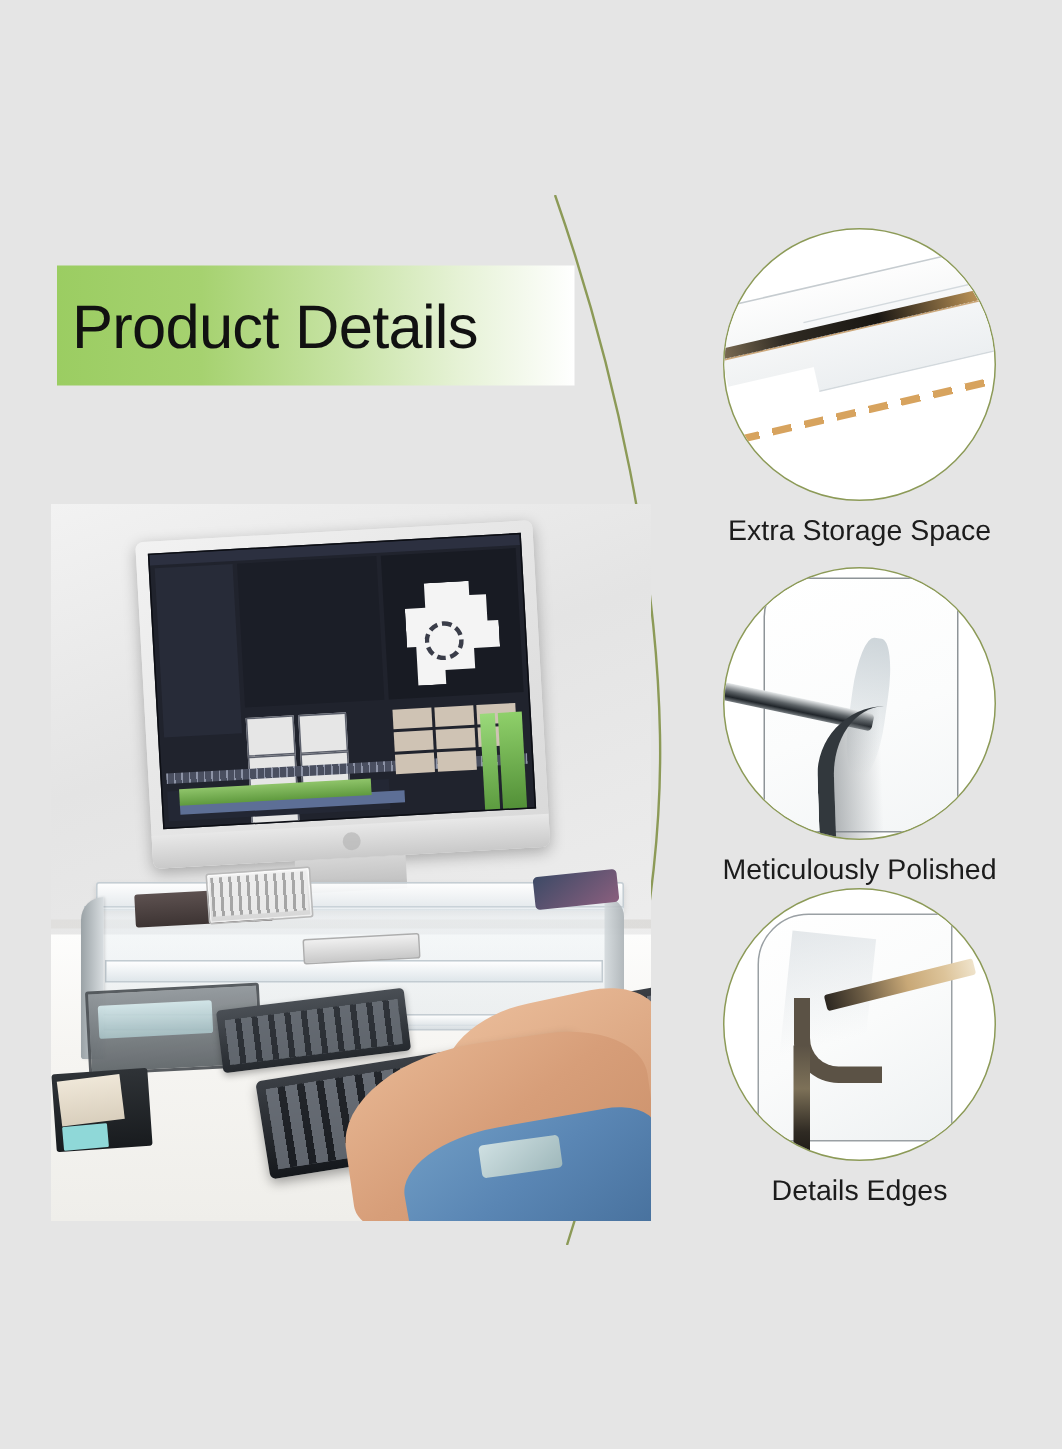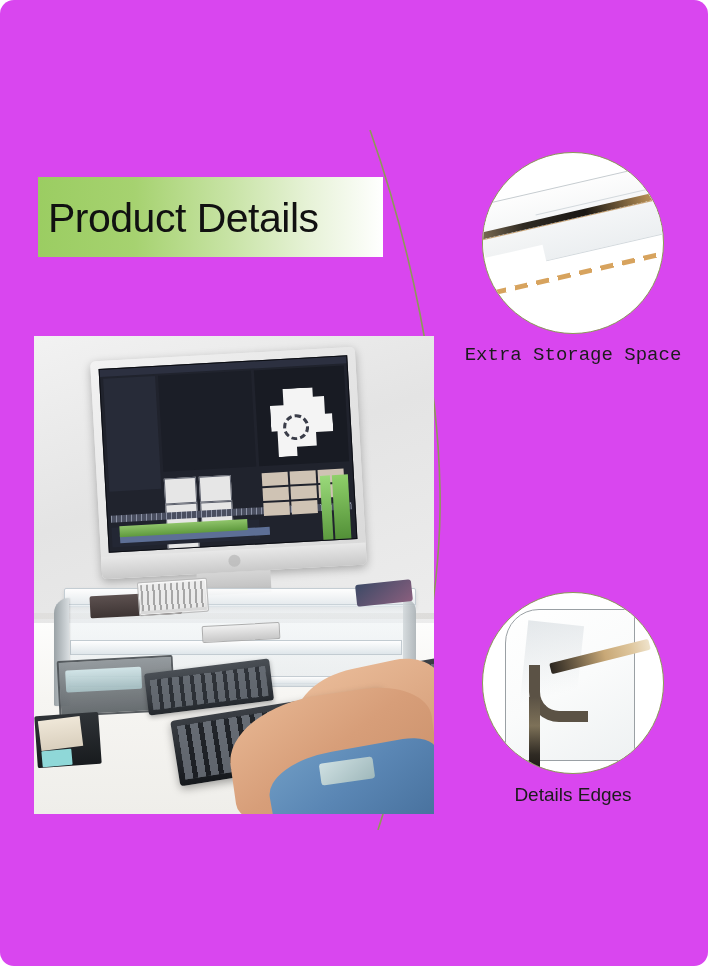--- a/index.html
+++ b/index.html
@@ -1,18 +1,18 @@
 <!DOCTYPE html>
 <html><head>
 <meta charset="utf-8">
 <style>
   html,body{margin:0;padding:0;background:#fff;}
   body{width:708px;height:966px;position:relative;overflow:hidden;
        font-family:"Liberation Sans","DejaVu Sans",sans-serif;}
-  .canvas{position:absolute;inset:0;background:#d946ef;border-radius:14px;}
+  .canvas{position:absolute;inset:0;background:#e5e5e5;}
 
   
   .title-band{position:absolute;left:38px;top:177px;width:345px;height:80px;
     background:linear-gradient(90deg,#9bcd62 0%,#a6d270 28%,#c7e3a4 55%,#e6f2d6 78%,#ffffff 100%);}
   .title-text{position:absolute;left:48px;top:186px;width:340px;height:64px;
     font-size:41px;line-height:64px;color:#111;letter-spacing:-.5px;
     font-family:"Liberation Sans","DejaVu Sans",sans-serif;white-space:nowrap;}
 
   
   .divider{position:absolute;left:360px;top:130px;width:100px;height:700px;}
@@ -267,30 +267,39 @@
     <div class="keyboard2"></div>
     <div class="arm2"></div>
     <div class="keyboard"></div>
     <div class="arm"></div>
     <div class="sleeve"></div>
     <div class="organizer"></div>
     <div class="sticky"></div>
     <div class="phone2"></div>
   </div>
 
-  <div class="feature" style="top:152px;font-family:Liberation Mono, monospace;">
+  <div class="feature" style="top:152px;">
     <div class="circle">
       <div class="c1-plate"></div>
       <div class="c1-plate2"></div>
       <div class="c1-edge"></div>
       <div class="c1-dash"></div>
     </div>
     <div class="cap">Extra Storage Space</div>
   </div>
 
+  <div class="feature" style="top:378px;">
+    <div class="circle">
+      <div class="c2-body"></div>
+      <div class="c2-sheen"></div>
+      <div class="c2-arm"></div>
+      <div class="c2-curve"></div>
+    </div>
+    <div class="cap">Meticulously Polished</div>
+  </div>
 
   <div class="feature" style="top:592px;">
     <div class="circle">
       <div class="c3-body"></div>
       <div class="c3-sheen"></div>
       <div class="c3-topedge"></div>
       <div class="c3-corner"></div>
       <div class="c3-vert"></div>
     </div>
     <div class="cap">Details Edges</div>

